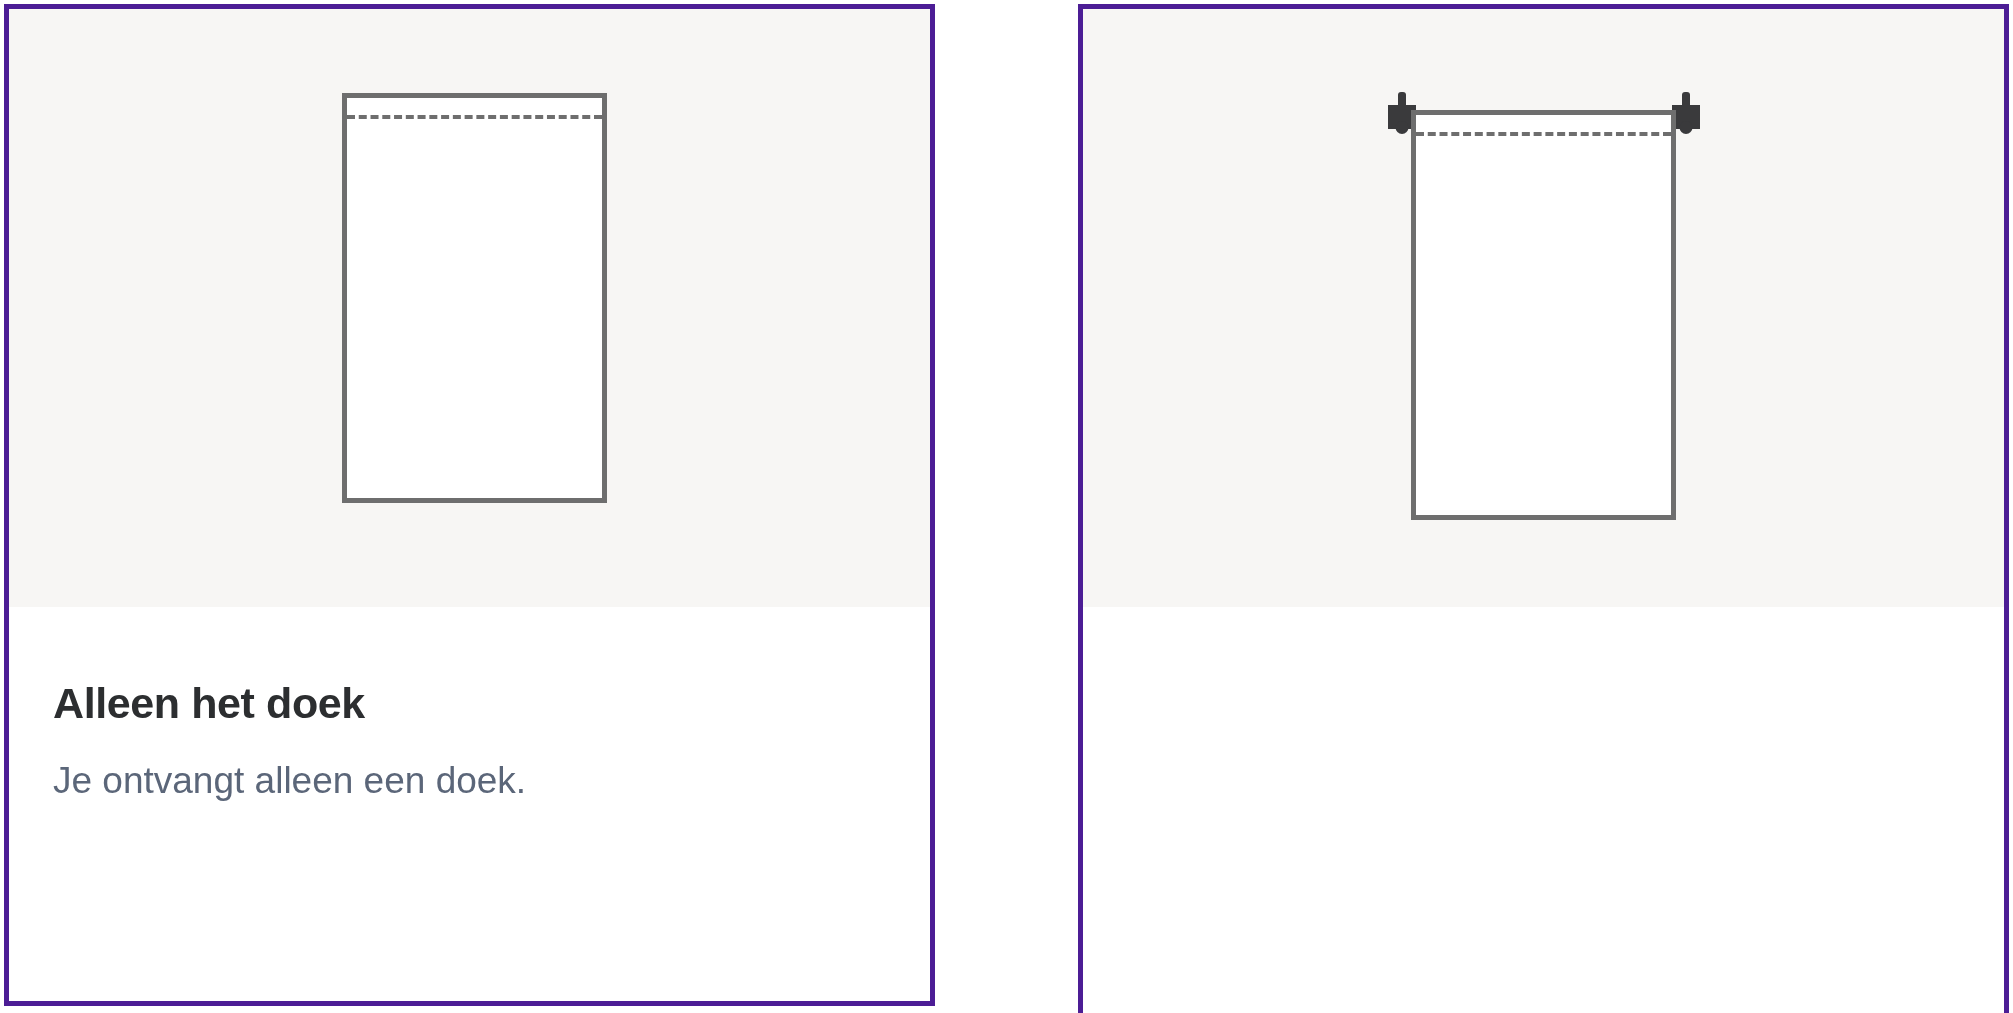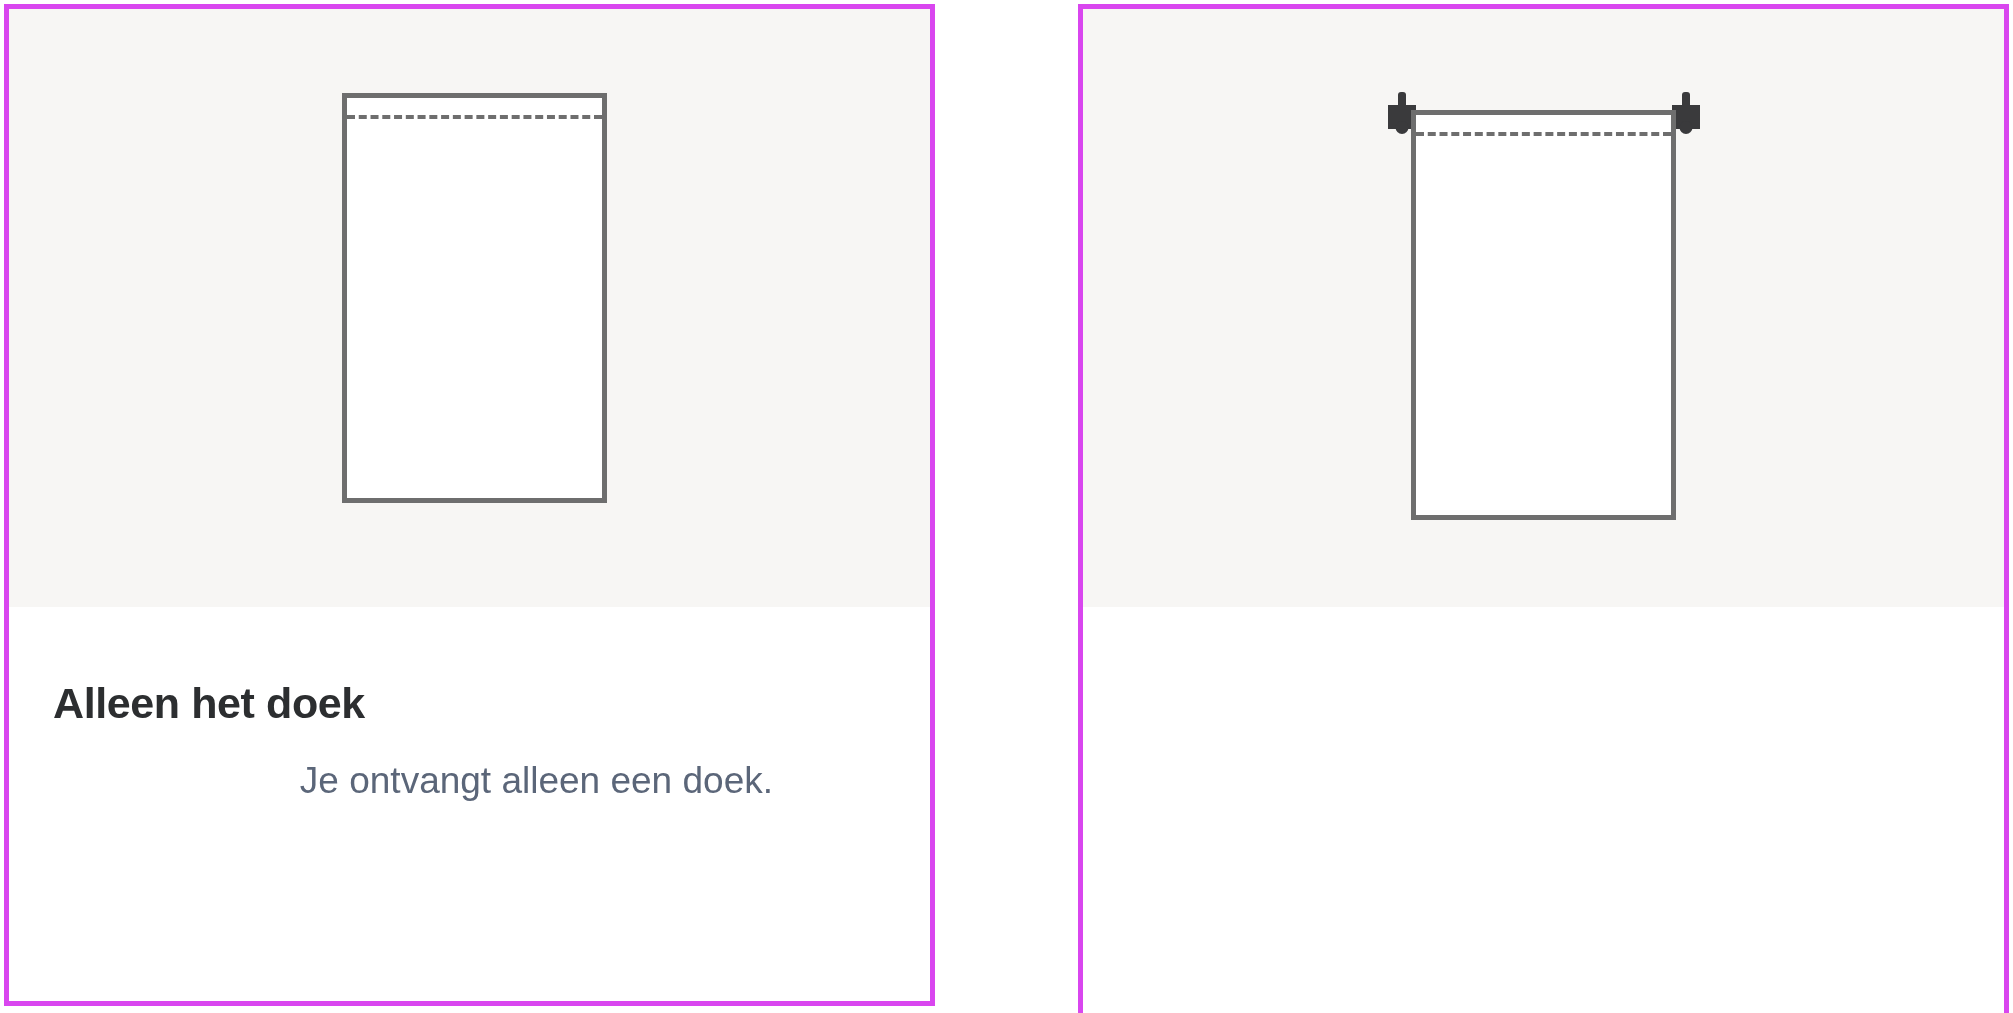--- a/index.html
+++ b/index.html
@@ -21,21 +21,21 @@
     height: 1013px;
     background: #ffffff;
   }
 
   
   .option-card {
     position: absolute;
     top: 4px;
     box-sizing: border-box;
     background: #ffffff;
-    border: 5px solid #d946ef;
+    border: 5px solid #4c1d95;
     overflow: hidden;
   }
 
   .option-card.card-left {
     left: 4px;
     width: 931px;
     height: 1002px;
   }
 
   .option-card.card-right {
@@ -129,21 +129,20 @@
     color: #2c2e30;
   }
 
   .card-desc {
     margin: 26px 0 0 0;
     font-size: 37px;
     line-height: 1.48;
     font-weight: 400;
     color: #5b6679;
     max-width: 720px;
-    text-align: right;
   }
 </style>
 </head>
 <body>
 
 <div class="stage">
 
   <div class="option-card card-left">
 
     <div class="illustration">

